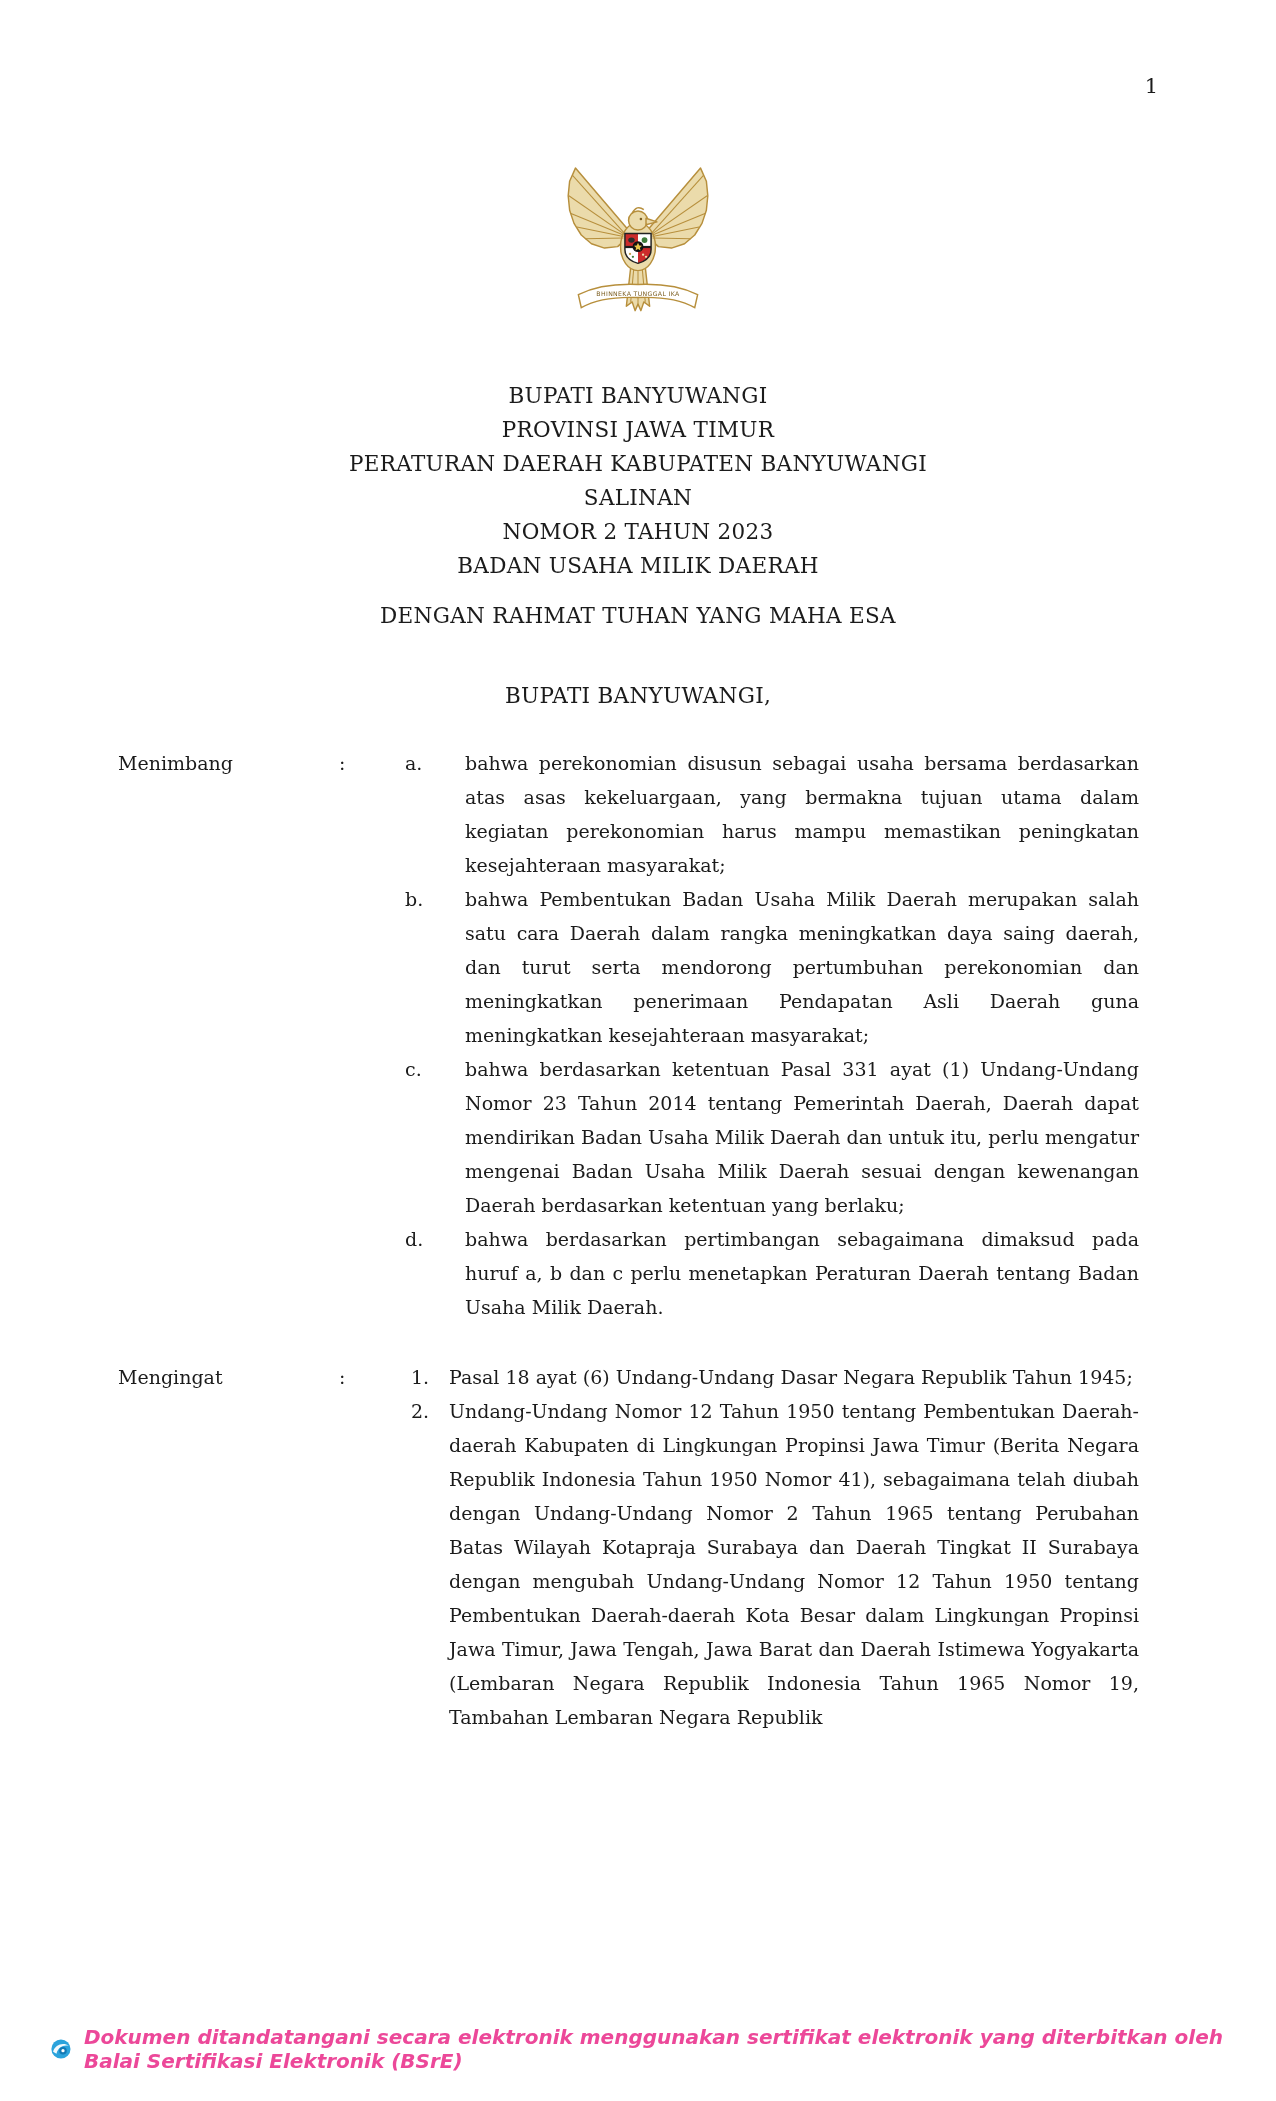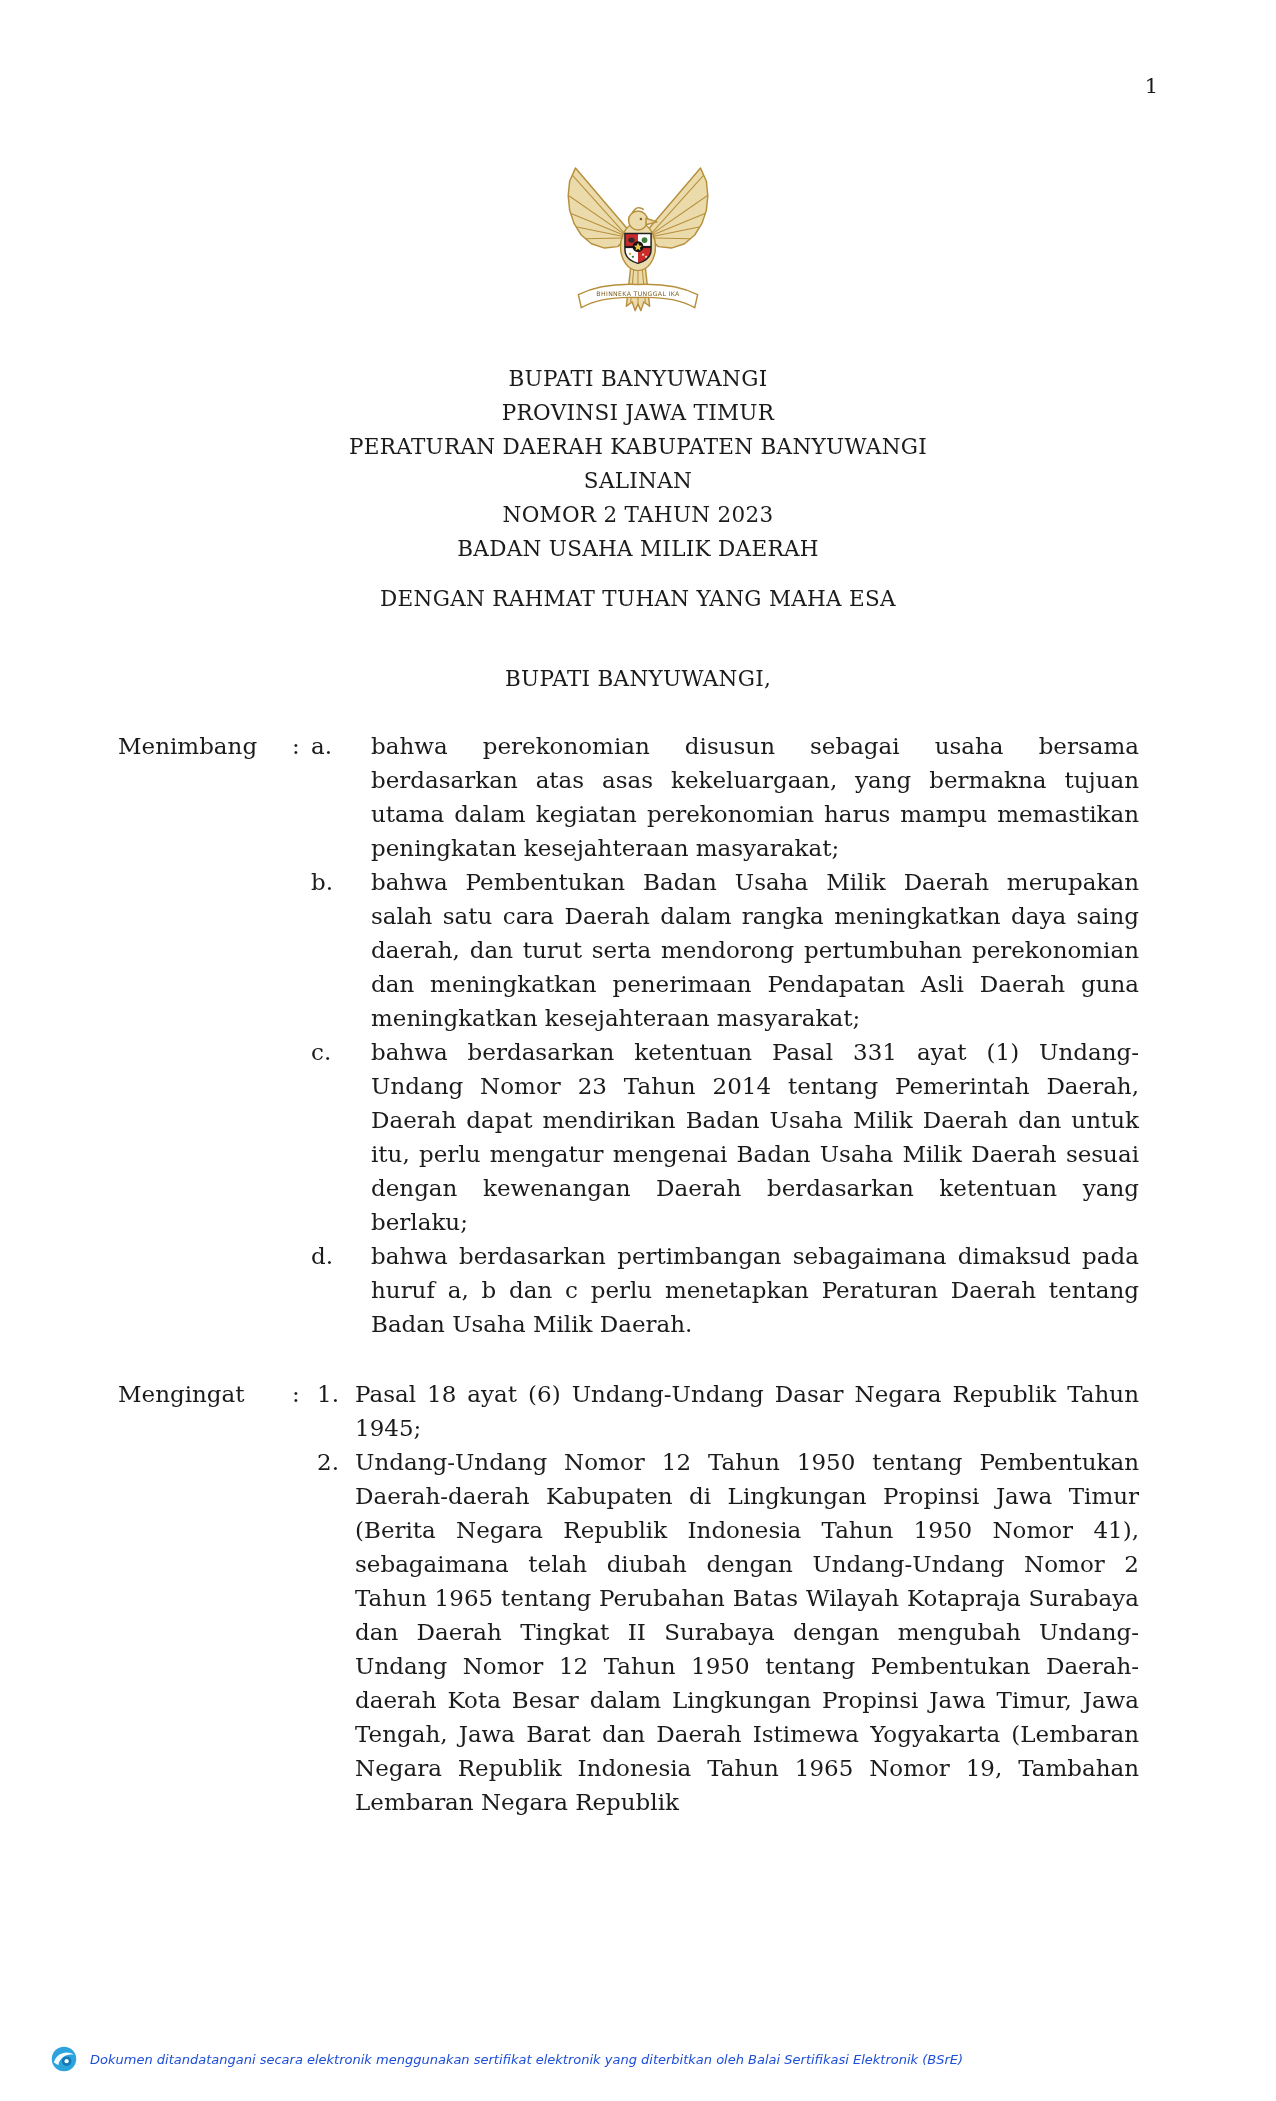--- a/index.html
+++ b/index.html
@@ -18,21 +18,21 @@
     position: absolute;
     top: 74px;
     right: 118px;
     font-size: 21px;
   }
   .emblem-wrap {
     padding-top: 152px;
     text-align: center;
   }
   .title-block {
-    margin-top: 24px;
+    margin-top: 41px;
     text-align: center;
     font-size: 21.5px;
     line-height: 34px;
     letter-spacing: 0.3px;
   }
   .invocation {
     margin-top: 16px;
     text-align: center;
     font-size: 21.5px;
     line-height: 34px;
@@ -44,22 +44,23 @@
     font-size: 21.5px;
     line-height: 34px;
     letter-spacing: 0.3px;
   }
   .content {
     padding-left: 118px;
     padding-right: 137px;
   }
   .section {
     display: flex;
-    font-size: 23px;
-    line-height: 34px;
+    font-size: 19px;
+    line-height: 34px;
+    gap: 47px;
   }
   .section-menimbang { margin-top: 33px; }
   .section-mengingat { margin-top: 36px; }
   .section-label { width: 174px; flex: none; }
   .section-colon { width: 19px; flex: none; }
   .section-items { flex: 1; min-width: 0; }
   .list-item { display: flex; }
   .item-marker { flex: none; }
   .section-menimbang .item-marker { width: 60px; }
   .section-mengingat .item-marker { width: 44px; padding-left: 6px; }
@@ -73,22 +74,23 @@
     position: absolute;
     left: 50px;
     bottom: 28px;
     display: flex;
     align-items: center;
     gap: 12px;
   }
   .footer-text {
     font-family: "DejaVu Sans", sans-serif;
     font-style: italic;
-    font-size: 13px;
-    color: #1d4ed8;
+    font-size: 20px;
+    color: #ec4899;
+    font-weight: bold;
   }
 </style>
 </head>
 <body>
 
 <div class="page">
 
   <div class="page-number">1</div>
 
   <div class="emblem-wrap">

